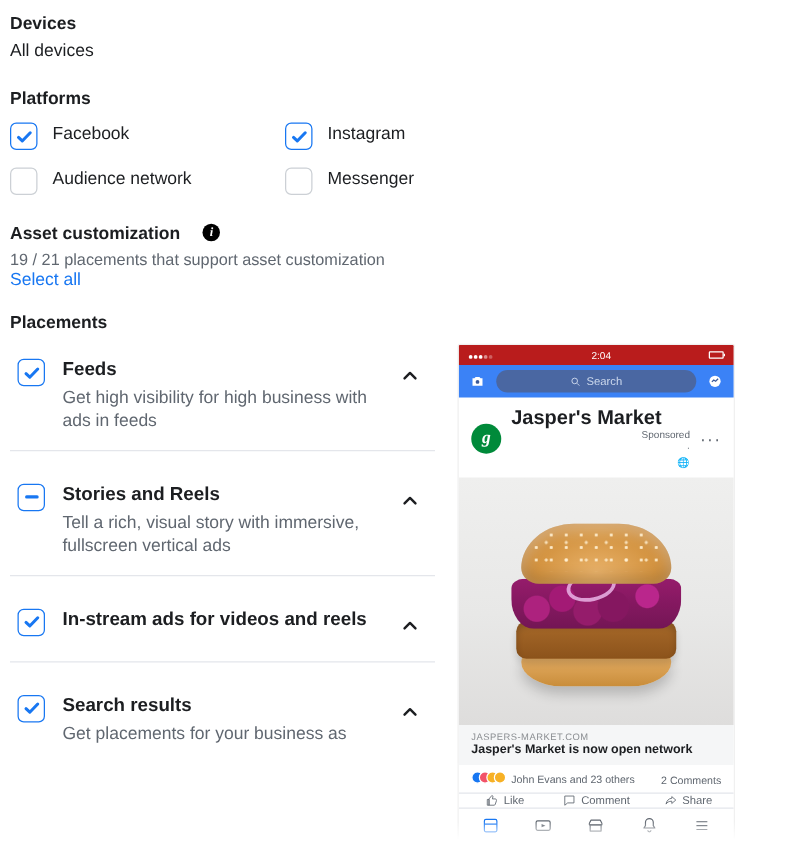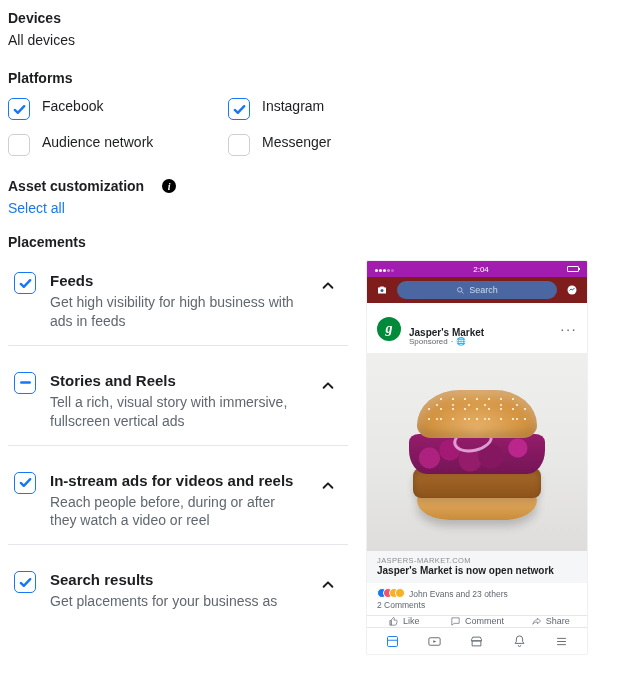--- a/index.html
+++ b/index.html
@@ -76,42 +76,42 @@
   
   .preview {
     width: 222px; flex: 0 0 222px;
     border: 1px solid #f0f0f0;
     border-radius: 2px;
     position: relative;
     overflow: hidden;
     font-family: -apple-system, Helvetica, Arial, sans-serif;
   }
   .statusbar {
-    background: #a21caf; color: #fff;
+    background: #b91c1c; color: #fff;
     height: 16px; font-size: 8px;
     display: flex; align-items: center; justify-content: space-between;
     padding: 0 8px;
   }
   .statusbar .dots span {
     display:inline-block; width:3px; height:3px; border-radius:50%;
     background:#fff; margin-right:1px;
   }
   .statusbar .dots span:nth-child(4){ background: rgba(255,255,255,.5);}
   .statusbar .dots span:nth-child(5){ background: rgba(255,255,255,.3);}
 
   .statusbar-right { display:flex; align-items:center; gap:4px; }
   .battery {
     width: 12px; height: 6px; border:1px solid #fff; border-radius:1px; position:relative;
   }
   .battery::after{
     content:""; position:absolute; right:-2px; top:1px; width:1px; height:2px; background:#fff;
   }
 
   .navbar {
-    background: #7f1d1d; color: #fff;
+    background: #3b82f6; color: #fff;
     height: 26px; padding: 0 8px;
     display: flex; align-items: center; gap: 8px;
   }
   .nav-camera, .nav-msg {
     width: 14px; height: 14px; display:flex; align-items:center; justify-content:center;
   }
   .nav-camera svg, .nav-msg svg { width:12px; height:12px; fill:#fff; }
   .nav-search {
     flex:1; background:#4a67a2; border-radius:12px; height:18px;
     display:flex; align-items:center; justify-content:center; gap:4px;
@@ -121,22 +121,22 @@
 
   .post-header {
     display:flex; align-items:center; gap:8px; padding:8px 10px 6px;
   }
   .avatar {
     width:24px; height:24px; border-radius:50%; background:#008a3a;
     color:#fff; display:flex; align-items:center; justify-content:center;
     font-family: Georgia, serif; font-style: italic; font-weight:700; font-size:14px;
   }
   .post-meta { flex:1; line-height:1.1; }
-  .post-page { font-size:10px; font-weight:700; color:#1c1e21;margin-top:16px; }
-  .post-sponsored { font-size:8px; color:#606770; display:flex; align-items:flex-start; gap:3px;}
+  .post-page { font-size:16px; font-weight:700; color:#1c1e21; }
+  .post-sponsored { font-size:8px; color:#606770; display:flex; align-items:flex-end; gap:3px;flex-direction:column;}
   .post-sponsored .globe { font-size:8px; }
   .post-menu { color:#606770; font-size:14px; letter-spacing:1px; }
 
   .post-image {
     width: 100%;
     height: 198px;
     position: relative;
     overflow: hidden;
     background: linear-gradient(180deg, #efefee 0%, #e8e8e7 55%, #dedddc 100%);
   }
@@ -187,22 +187,22 @@
     box-shadow: 0 6px 10px rgba(0,0,0,.2);
   }
 
   .post-caption-bar {
     background:#f5f6f7; padding:5px 10px 6px; line-height:1.2;
   }
   .post-domain { font-size:7.5px; letter-spacing:.4px; color:#8a8d91; text-transform:uppercase; }
   .post-headline { font-size:10px; font-weight:600; color:#1c1e21; }
 
   .reactions {
-    display:flex; align-items:flex-start; justify-content:space-between;
-    padding:5px 10px; font-size:8.5px; color:#606770;flex-direction:column;
+    display:flex; align-items:flex-end; justify-content:space-between;
+    padding:5px 10px; font-size:8.5px; color:#606770;
   }
   .react-left { display:flex; align-items:center; gap:4px;}
   .react-icons span {
     display:inline-block; width:10px; height:10px; border-radius:50%;
     border:1px solid #fff;
   }
   .react-icons span:nth-child(1){ background:#1877f2; }
   .react-icons span:nth-child(2){ background:#f25268; margin-left:-4px;}
   .react-icons span:nth-child(3){ background:#f7b125; margin-left:-4px;}
   .react-icons span:nth-child(4){ background:#f7b125; margin-left:-4px;}
@@ -268,20 +268,21 @@
       </div>
     </div>
   </div>
 </div>
 
 <div class="block" style="margin-bottom:18px">
   <div class="asset-row">
     <span class="section-heading" style="margin-bottom:0">Asset customization</span>
     <span class="info-icon">i</span>
   </div>
+  <div class="subtle">19 / 21 placements that support asset customization</div>
   <div class="link">Select all</div>
 </div>
 
 <div>
   <div class="section-heading" style="margin-bottom:10px">Placements</div>
   <div class="placements-area">
 
     <div class="placements-list">
 
       <div class="placement-item">
@@ -319,21 +320,20 @@
       </div>
 
       <div class="placement-item" style="padding-top:26px">
         <span class="cb checked">
           <svg viewBox="0 0 16 16">
               <path class="stroke-check" d="M3 8.5 L6.2 11.5 L13 4.5"></path>
             </svg>
         </span>
         <div class="placement-text">
           <div class="placement-title">In-stream ads for videos and reels</div>
-          <div class="placement-desc">Reach people before, during or after they watch a video or reel</div>
         </div>
         <span class="caret">
           <svg viewBox="0 0 16 16">
               <path class="caret-stroke" d="M3 10 L8 5 L13 10"></path>
             </svg>
         </span>
       </div>
 
       <div class="placement-item" style="padding-top:26px">
         <span class="cb checked">

